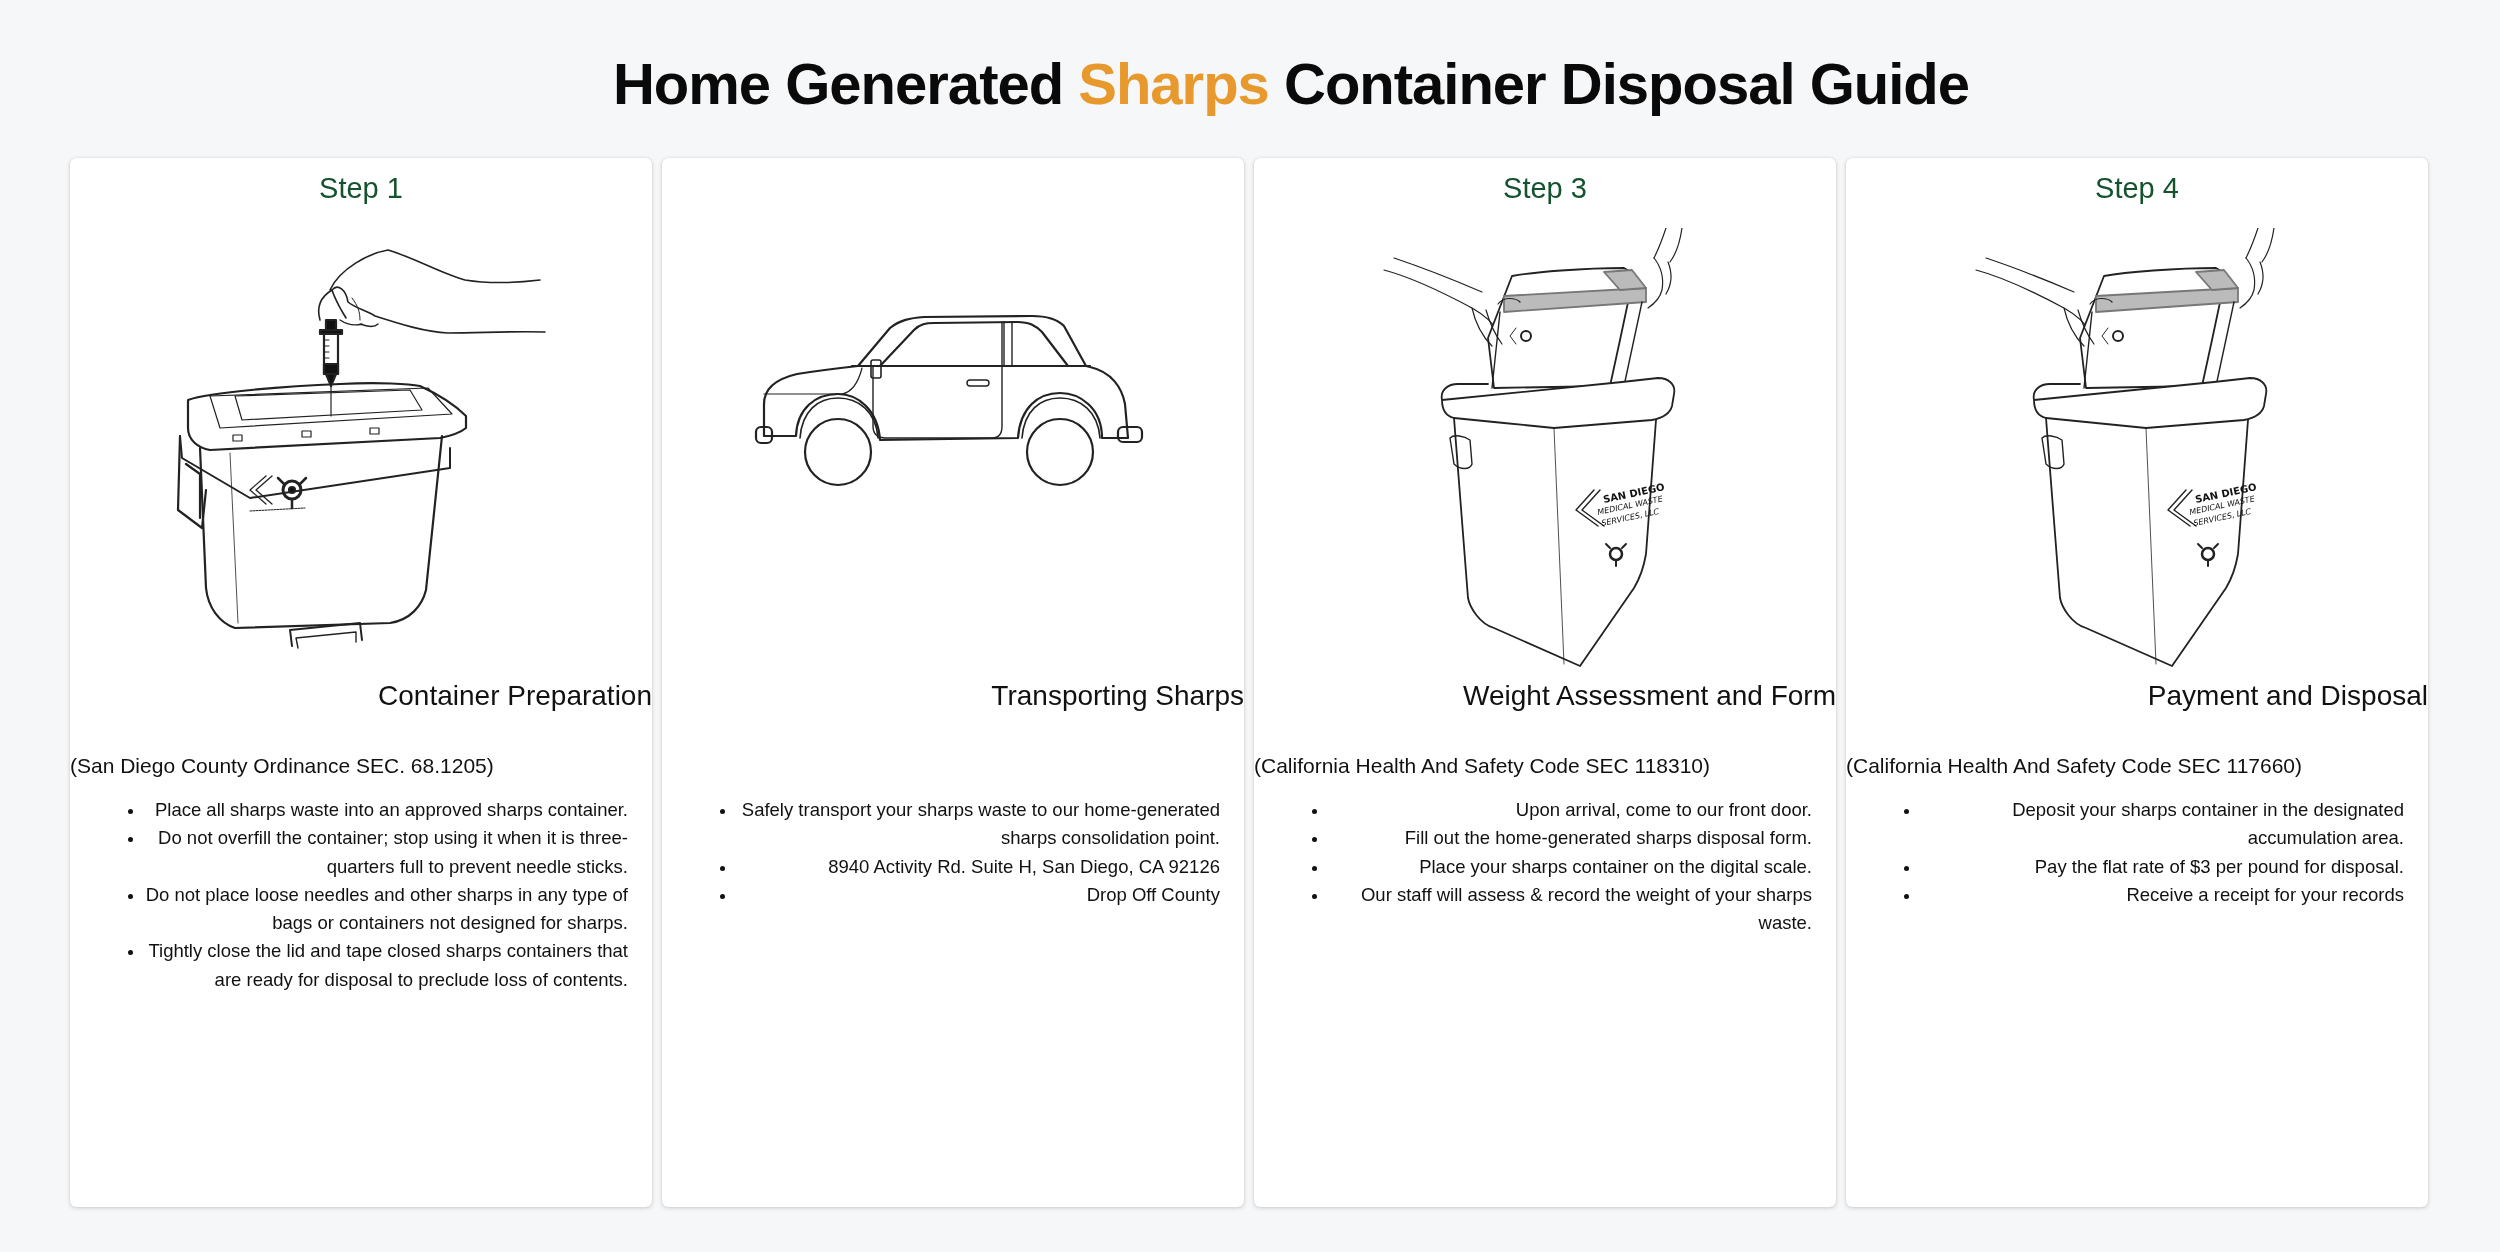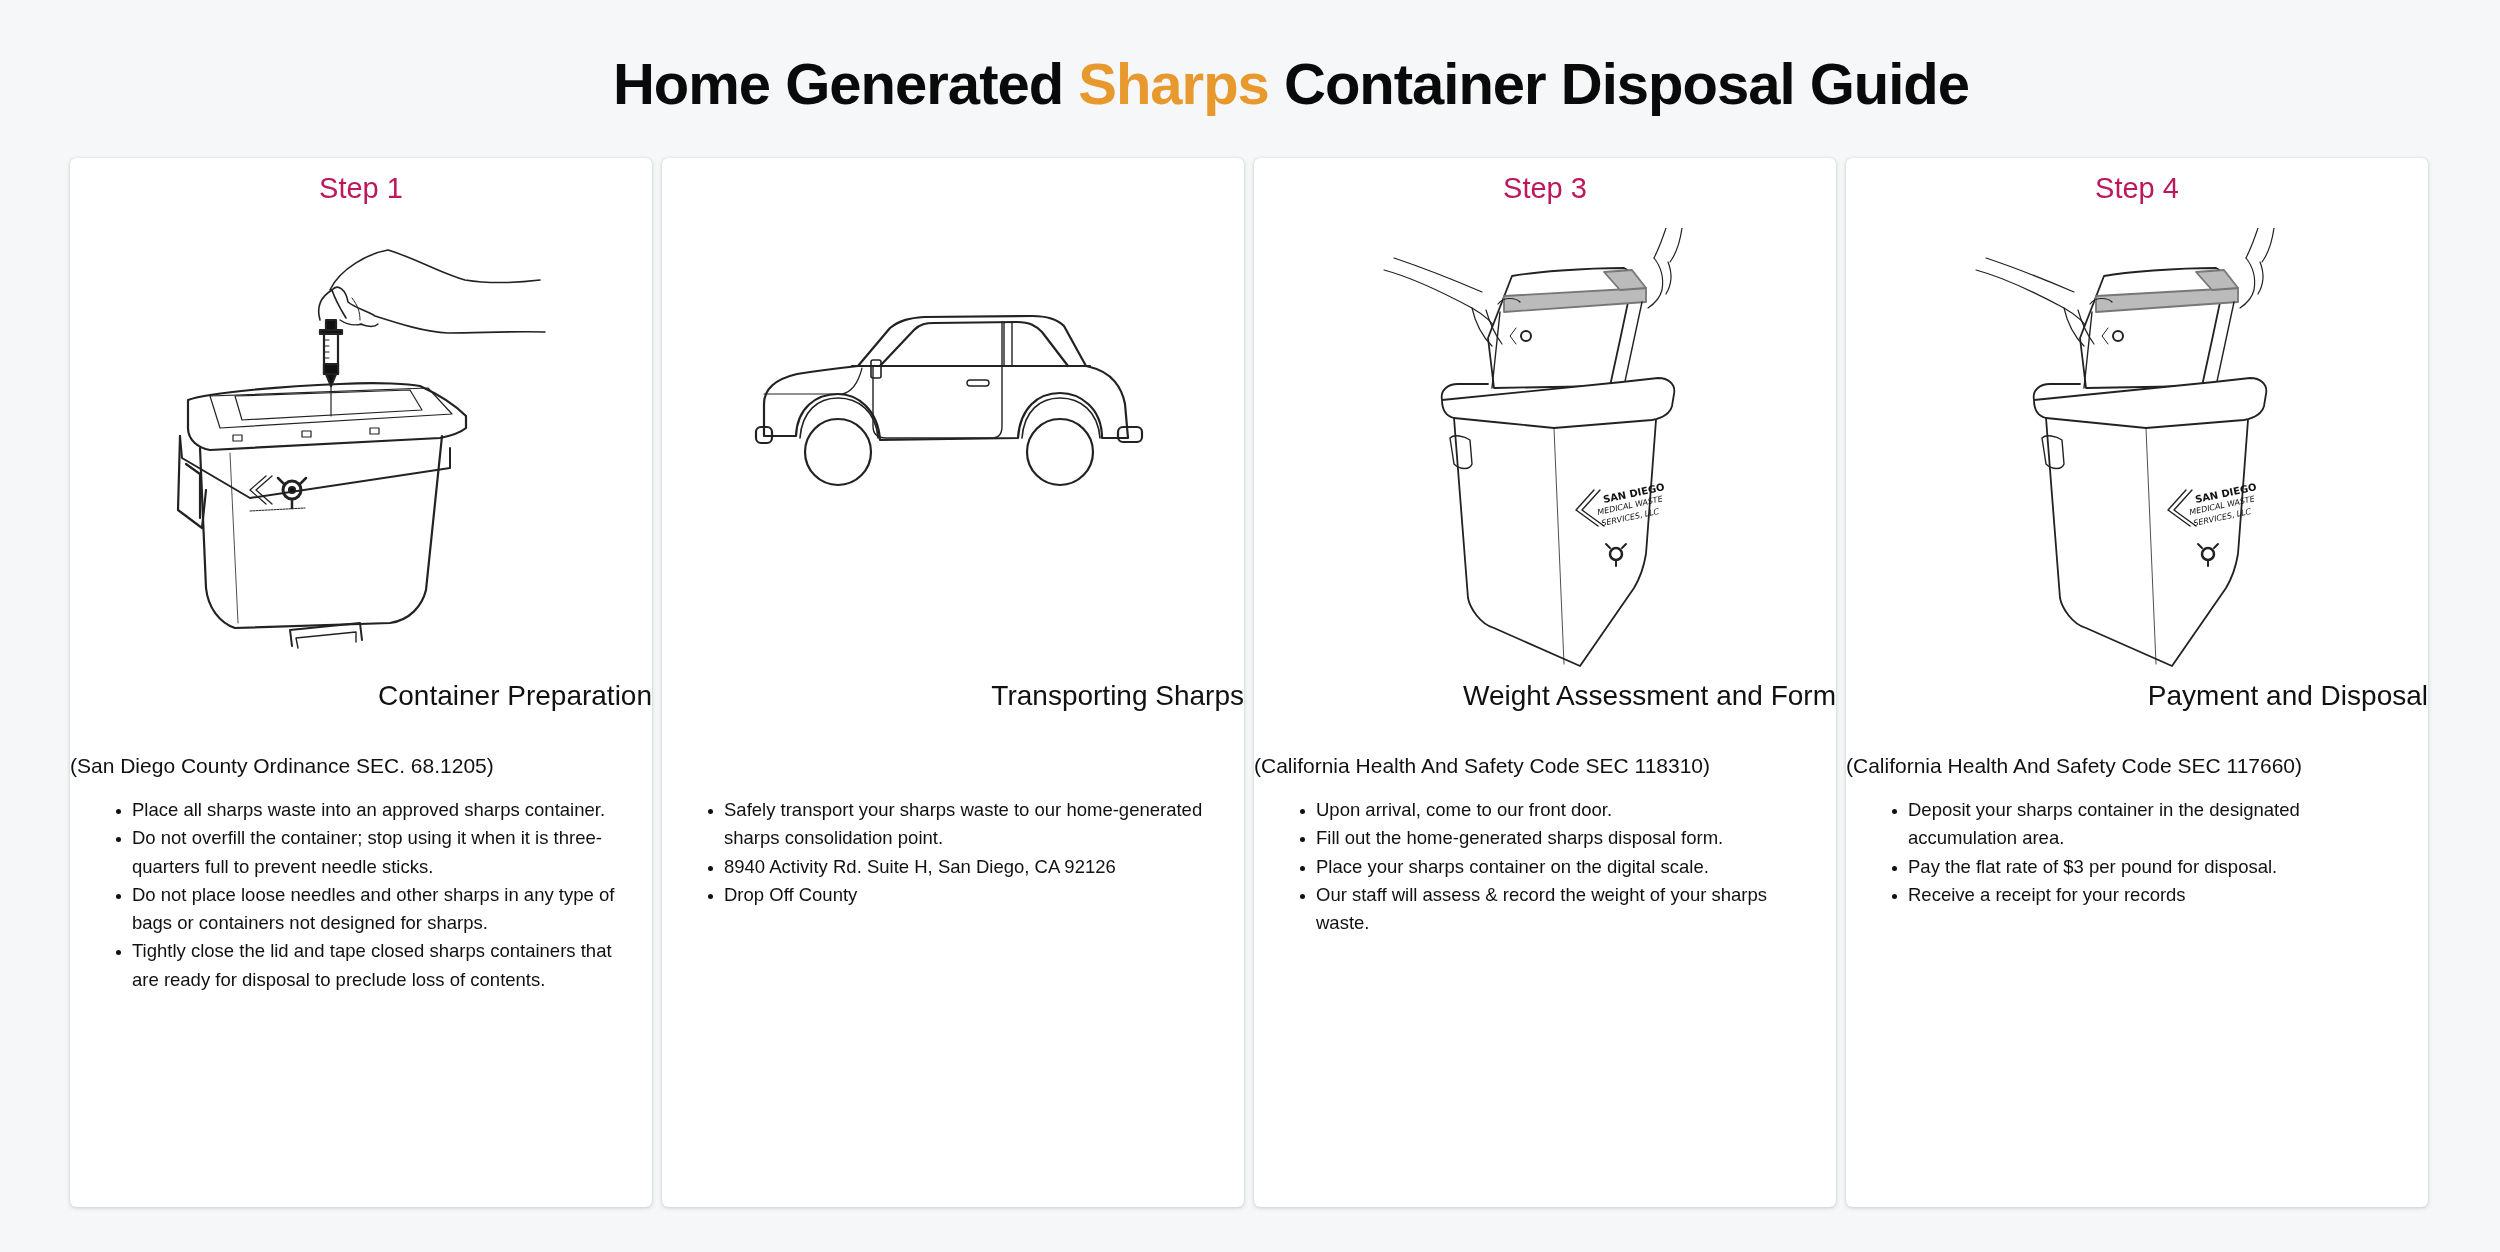--- a/index.html
+++ b/index.html
@@ -24,40 +24,40 @@
   }
   .card {
     width: 582px; height: 1049px;
     background: #fff;
     border-radius: 6px;
     box-shadow: 0 1px 4px rgba(0,0,0,0.18), 0 0 1px rgba(0,0,0,0.15);
     position: relative;
   }
   .step-label {
     position: absolute; top: 14px; left: 0; width: 100%;
-    text-align: center; font-size: 29px; color: #be185d;
+    text-align: center; font-size: 29px; color: #14532d;
   }
   .illus {
     position: absolute; top: 70px; left: 0; width: 100%; height: 440px;
   }
   .illus svg { width: 100%; height: 100%; }
   .card-heading {
     position: absolute; top: 522px; left: 0; width: 100%;
     text-align: right; font-size: 28px; color: #111;
   }
   .citation {
     position: absolute; top: 596px; left: 0; width: 100%;
     font-size: 21px; color: #111;
   }
   .bullets {
     position: absolute; top: 638px; left: 62px; right: 24px;
     font-size: 18.5px; line-height: 28.3px; color: #111;
     list-style: disc; padding-left: 0;
   }
-  .bullets > li { margin-left: 0; padding-left: 0; }
+  .bullets > li { margin-left: 12px; padding-left: 0; text-align: right; }
   .bullets > li::marker { font-size: 16px; }
   .sub-list {
     list-style: circle; padding-left: 30px;
   }
   .sub-list li::marker { font-size: 14px; }
 </style>
 </head>
 <body>
 
 <h1 class="page-title"><span>Home Generated </span><span class="accent">Sharps</span><span> Container Disposal Guide</span></h1>

